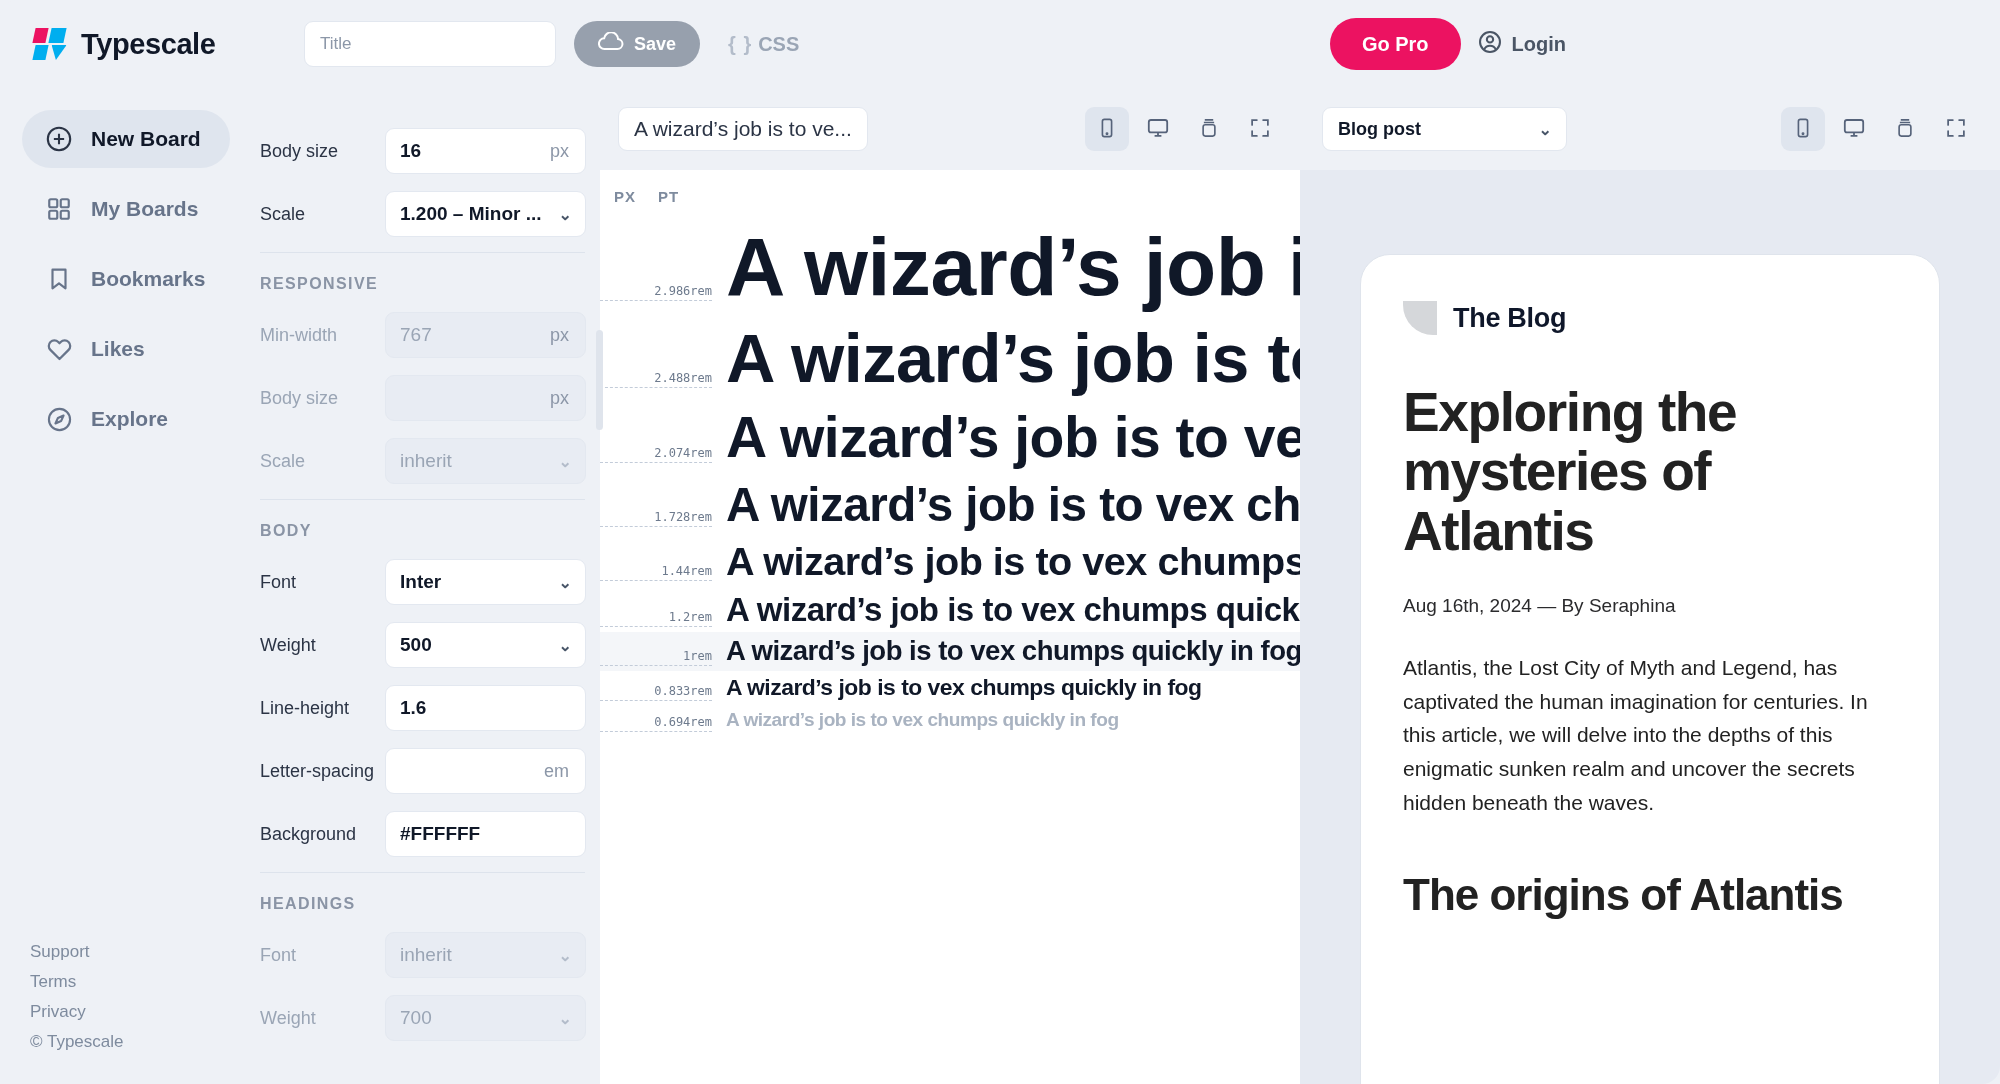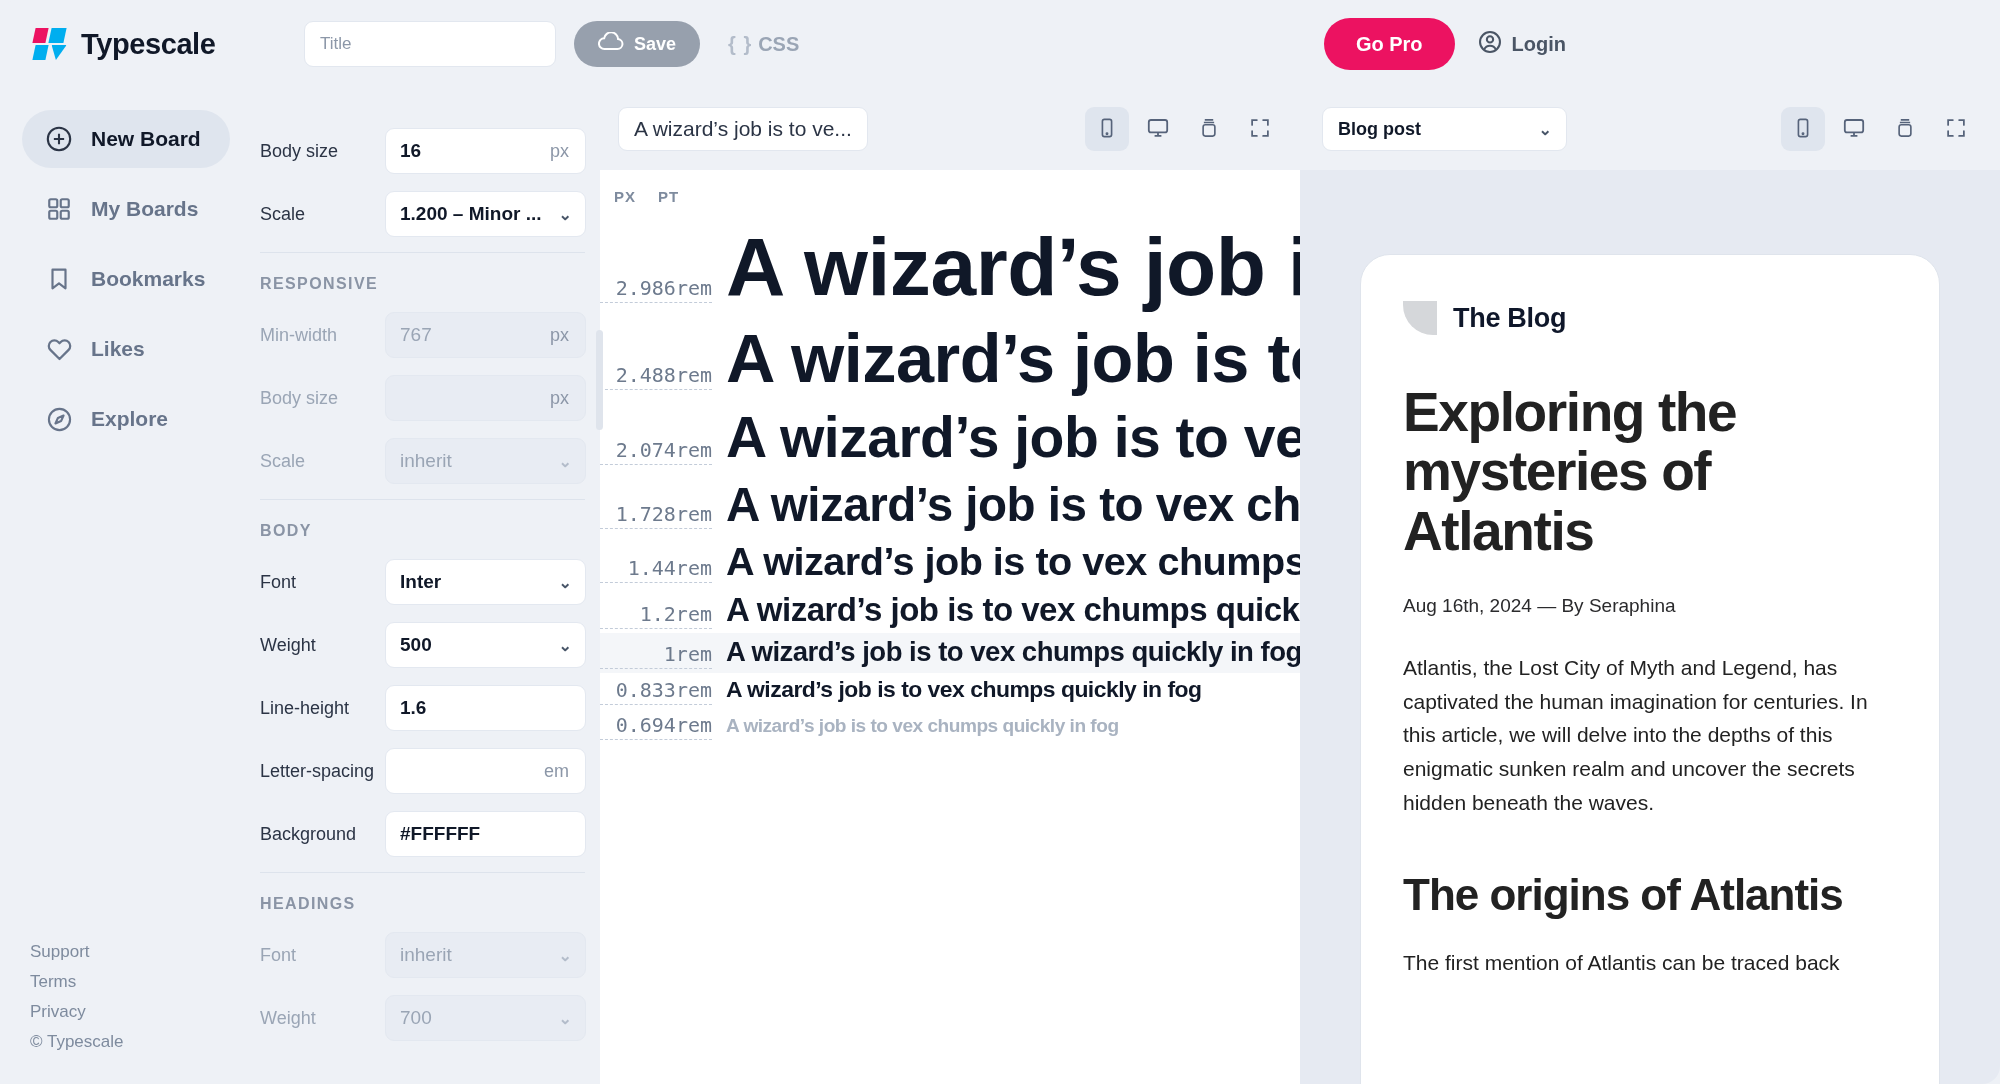--- a/index.html
+++ b/index.html
@@ -51,21 +51,21 @@
     font-family: "Liberation Sans", sans-serif;
   }
   .css-btn {
     display: flex; align-items: center; gap: 6px;
     margin-left: 28px; background: none; border: none; cursor: pointer;
     color: #9aa5b5; font-size: 20px; font-weight: 600;
     font-family: "Liberation Sans", sans-serif;
   }
   .css-braces { font-size: 20px; color: #b3bcca; letter-spacing: 1px;}
 
-  .header-right { margin-left: auto; display: flex; align-items: center; gap: 22px; }
+  .header-right { margin-left: auto; display: flex; align-items: center; gap: 16px; }
   .gopro-btn {
     height: 52px; padding: 0 32px;
     background: #ec1261; border: none; border-radius: 26px;
     color: #fff; font-size: 20px; font-weight: 700; cursor: pointer;
     font-family: "Liberation Sans", sans-serif;
   }
   .login-btn {
     display: flex; align-items: center; gap: 9px;
     background: none; border: none; cursor: pointer;
     color: #4a5565; font-size: 20px; font-weight: 600;
@@ -174,21 +174,21 @@
   .units-row span { cursor: pointer; }
   .scale-list { margin-top: 12px; }
   .scale-row {
     display: flex; align-items: baseline; gap: 14px;
     padding: 4px 0 4px 0; white-space: nowrap; overflow: hidden;
   }
   .scale-row.active { background: #f4f6f9; }
   .scale-size {
     flex: 0 0 112px; text-align: right;
     font-family: "DejaVu Sans Mono", monospace;
-    font-size: 20px; color: #6d7a8d;
+    font-size: 12px; color: #6d7a8d;
     border-bottom: 1px dashed #c3ccd9;
     padding-bottom: 2px; cursor: pointer;
   }
   .scale-sample {
     font-weight: 700; color: #101828; letter-spacing: -0.5px;
     line-height: 1.12; overflow: hidden;
   }
   .scale-row.faint .scale-sample { color: #a9b3c1; font-weight: 600; }
   .scale-row.active .scale-sample { font-weight: 600; }
 
@@ -601,18 +601,17 @@
     <div class="right-stage">
       <div class="phone">
         <div class="blog-head">
           <div class="blog-logo"></div>
           <div class="blog-name">The Blog</div>
         </div>
         <div class="post-title">Exploring the mysteries of Atlantis</div>
         <div class="post-meta">Aug 16th, 2024 — By Seraphina</div>
         <div class="post-body">Atlantis, the Lost City of Myth and Legend, has captivated the human imagination for centuries. In this article, we will delve into the depths of this enigmatic sunken realm and uncover the secrets hidden beneath the waves.</div>
         <div class="post-h2">The origins of Atlantis</div>
-        <div class="post-body2">The first mention of Atlantis can be traced back</div>
       </div>
     </div>
   </div>
 
 </div>
 
 </body></html>

